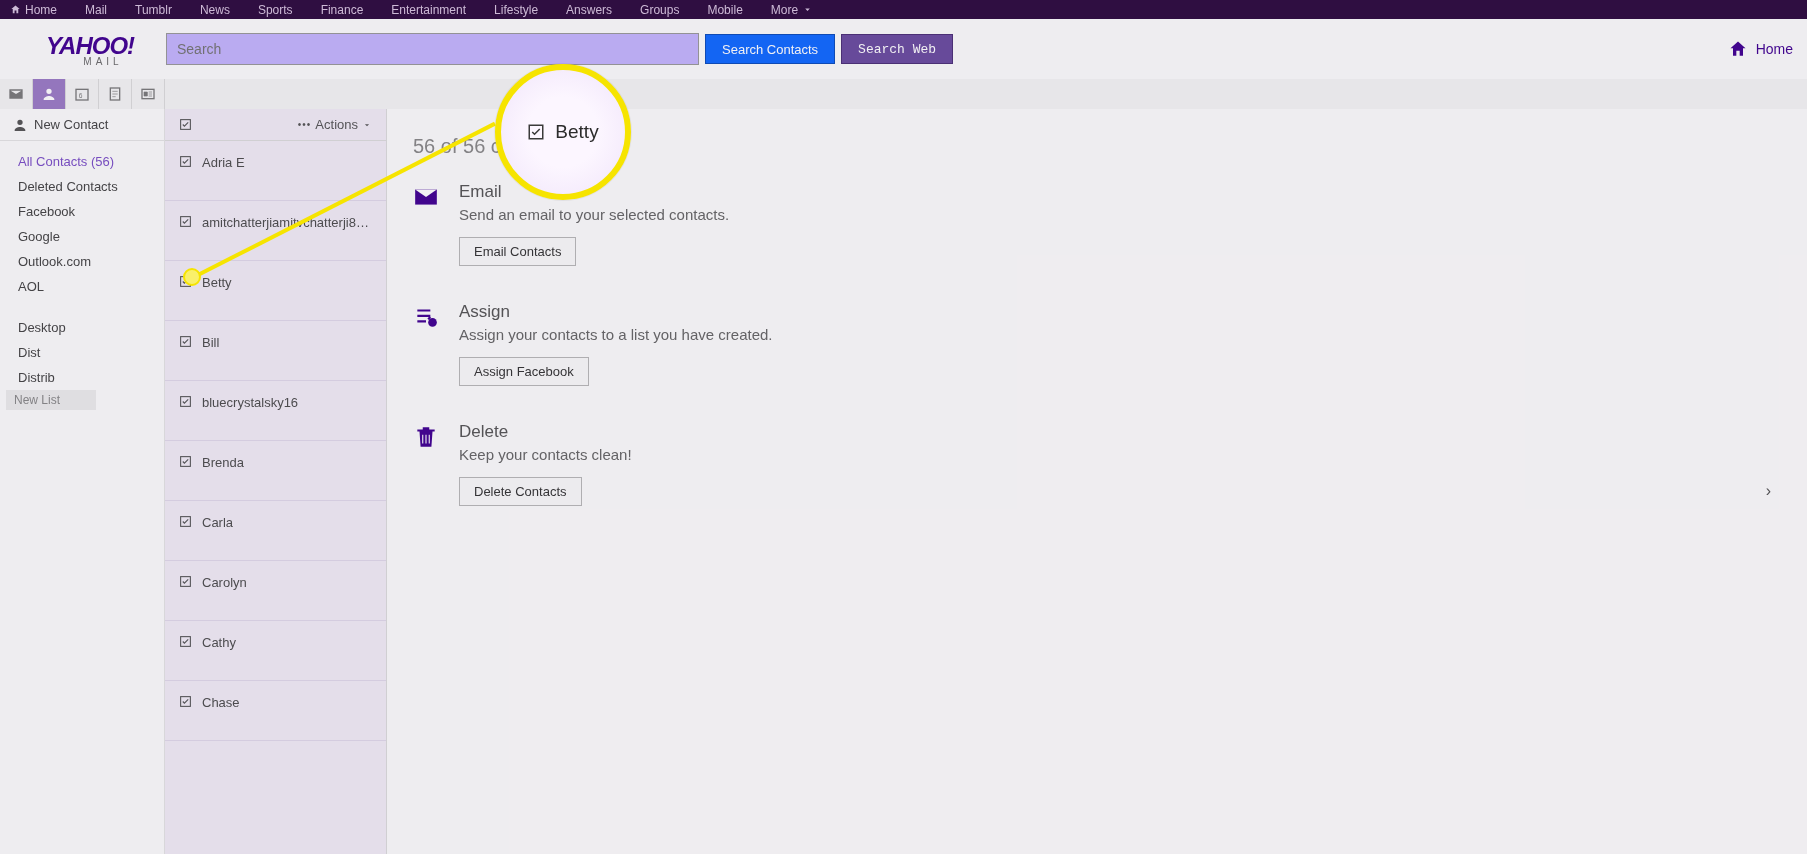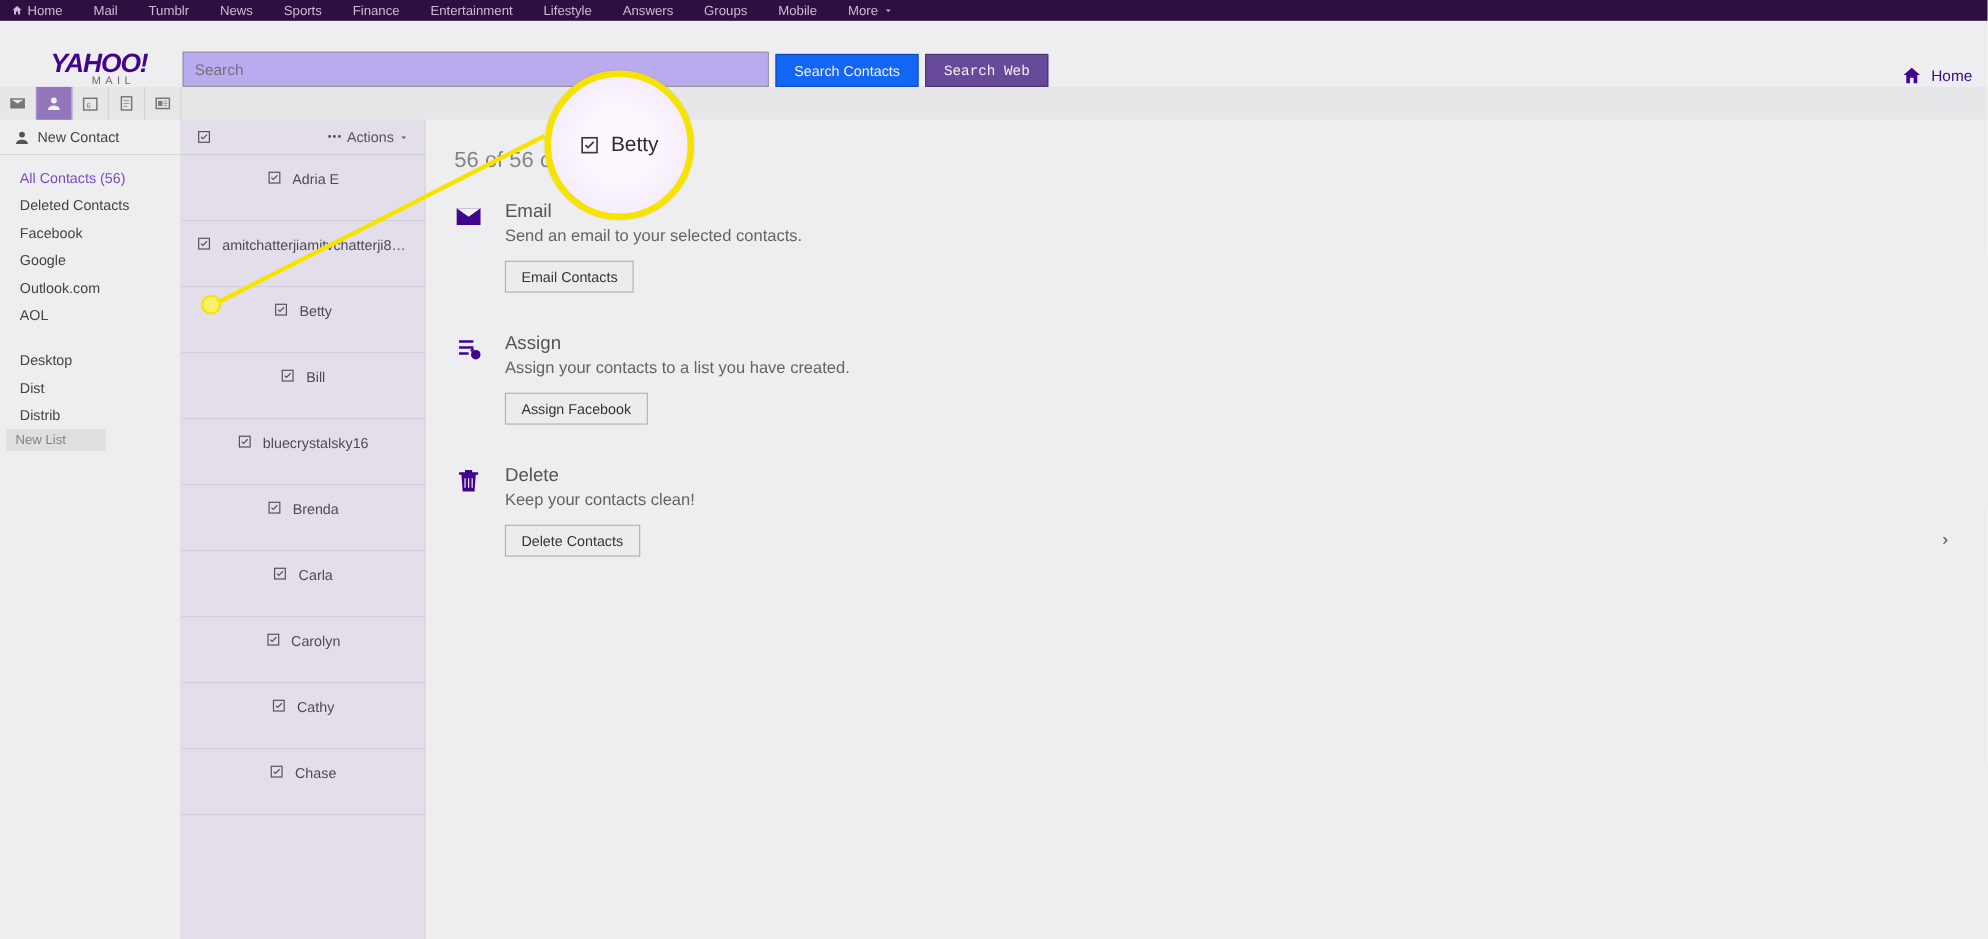--- a/index.html
+++ b/index.html
@@ -4,21 +4,21 @@
 <style>
 * { margin: 0; padding: 0; box-sizing: border-box; font-family: "Helvetica Neue", Helvetica, Arial, sans-serif; }
 body { width: 1807px; height: 854px; background: #fcfcfc; overflow: hidden; position: relative; }
 
 
 .topnav { height: 19px; background: #2d0a3e; display: flex; align-items: center; padding: 0 10px; font-size: 12px; color: #d8c5e0; gap: 28px; }
 .topnav .link { cursor: pointer; display: flex; align-items: center; gap: 4px; }
 .topnav svg { width: 11px; height: 11px; fill: #d8c5e0; }
 
 
-.header { height: 60px; display: flex; align-items: flex-end; padding: 0 14px; background: #fcfcfc; }
+.header { height: 60px; display: flex; align-items: center; padding: 0 14px; background: #fcfcfc; }
 .logo { width: 152px; text-align: center; }
 .logo .y { color: #400191; font-weight: 800; font-size: 24px; letter-spacing: -1px; font-style: italic; }
 .logo .mail { color: #6b6b6b; font-size: 10px; letter-spacing: 4px; display: block; margin-top: -4px; margin-left: 26px; }
 .searchbox { width: 533px; height: 32px; border: 1px solid #9a9a9a; background: #c4b5fd; padding: 0 10px; font-size: 14px; color: #555; }
 .btn-header { height: 30px; padding: 0 16px; margin-left: 6px; color: #ffffff; background: #0f69ff; border: 1px solid #0a4bbb; font-size: 13px; cursor: pointer; }
 .btn-header.gray { background: #6a4b9f; border: 1px solid #4b2f77; font-family: Liberation Mono, monospace; }
 .header-right { margin-left: auto; display: flex; align-items: center; gap: 8px; color: #400191; font-size: 14px; }
 .header-right svg { width: 20px; height: 20px; fill: #400191; }
 
 
@@ -39,21 +39,21 @@
 .side-list .item.active { color: #7b4fc7; }
 .side-list .sep { height: 16px; }
 .side-list .newlist { background: #ececec; color: #888; width: 90px; margin-left: 6px; padding: 3px 8px; font-size: 12px; }
 
 .contactlist { width: 222px; background: #f1ecf6; border-right: 1px solid #dcdcdc; position: relative; }
 .listhead { height: 32px; display: flex; align-items: center; padding: 0 14px; border-bottom: 1px solid #dcdcdc; justify-content: space-between; font-size: 13px; color: #555; }
 .listhead .chk { width: 13px; height: 13px; }
 .listhead .actions { display: flex; align-items: center; gap: 4px; cursor: pointer; }
 .listhead .dots { letter-spacing: 1px; font-size: 10px; }
 .listrows { overflow-y: auto; height: calc(100% - 32px); }
-.row { height: 60px; display: flex; align-items: flex-start; padding: 14px 14px; gap: 10px; border-bottom: 1px solid #e0d8ea; font-size: 13px; color: #4d4d4d; cursor: pointer; justify-content: center; }
+.row { height: 60px; display: flex; align-items: flex-start; padding: 14px 14px; gap: 10px; border-bottom: 1px solid #e0d8ea; font-size: 13px; color: #4d4d4d; cursor: pointer; }
 .row .chkicon { width: 13px; height: 13px; flex-shrink: 0; }
 .row .nm { white-space: nowrap; overflow: hidden; text-overflow: ellipsis; }
 .listrows::-webkit-scrollbar { width: 8px; }
 .listrows::-webkit-scrollbar-thumb { background: #b7a7cc; }
 
 .main { flex: 1; background: #fcfcfc; padding: 26px 26px; position: relative; }
 .count { font-size: 20px; color: #888; font-weight: 300; margin-bottom: 24px; margin-left: 0; }
 .section { display: flex; gap: 20px; margin-bottom: 36px; }
 .section .ic { width: 26px; height: 26px; flex-shrink: 0; fill: #400191; margin-top: 2px; }
 .section .ic.gray { fill: #8e8e8e; }

